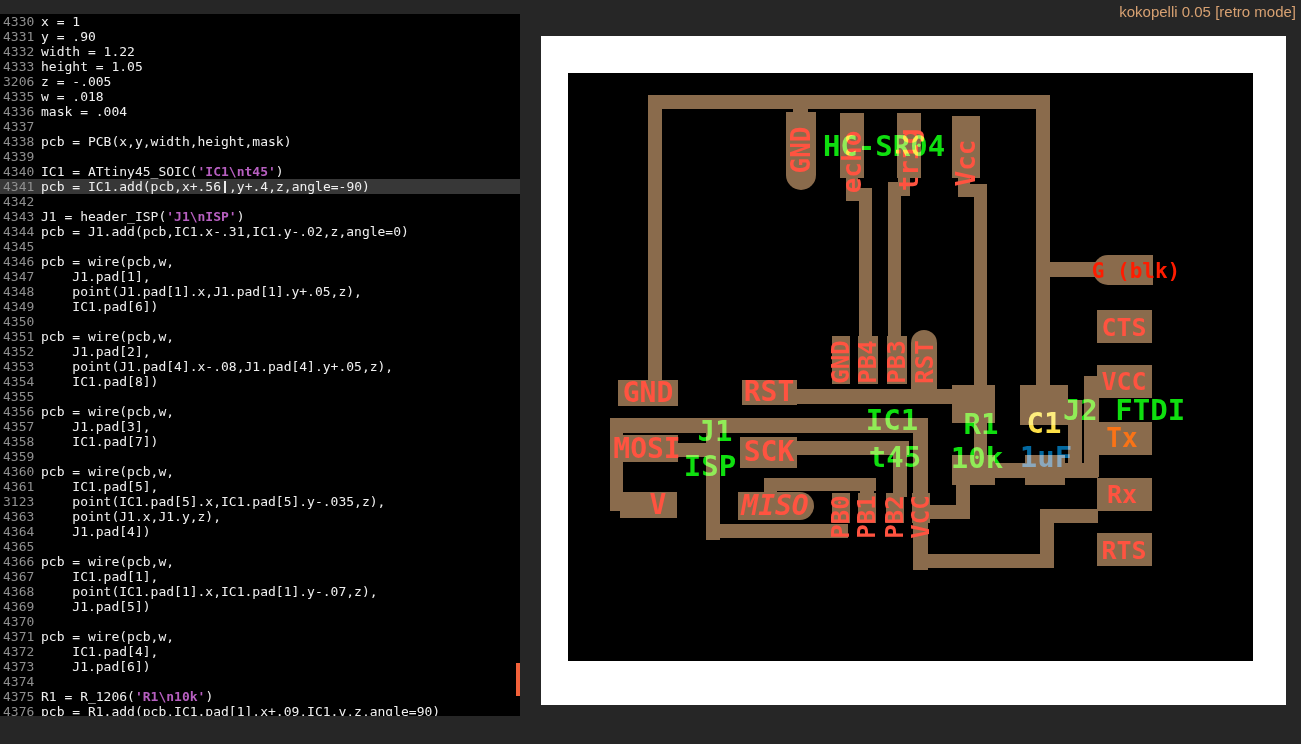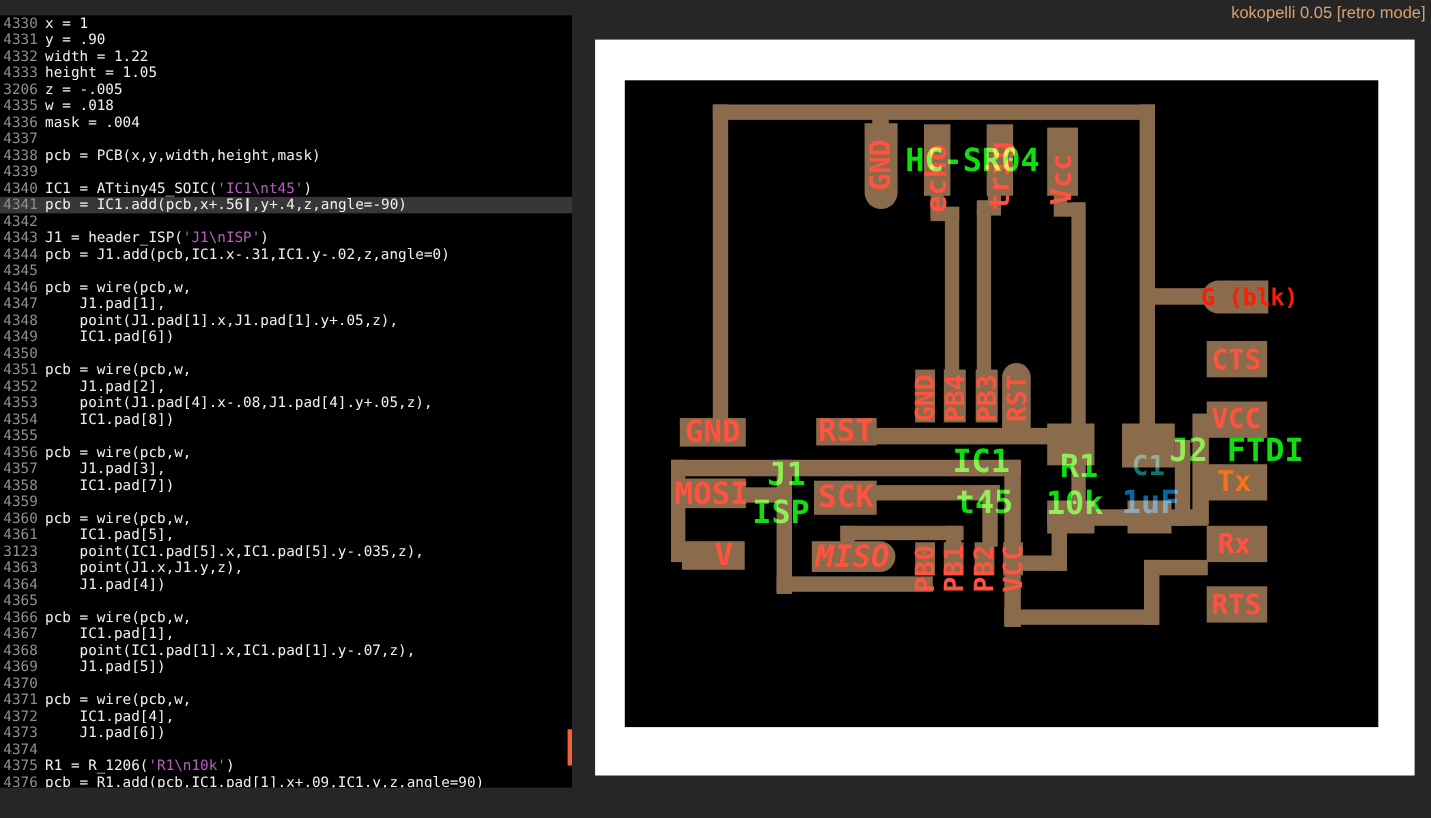--- a/index.html
+++ b/index.html
@@ -6,21 +6,21 @@
   #root{position:relative;width:1301px;height:652px;font-family:"DejaVu Sans Mono",monospace;}
   
   #title{position:absolute;top:3px;right:5px;font-family:"Liberation Sans",sans-serif;
          font-size:15px;color:#d7a172;}
   
   #editor{position:absolute;left:0;top:14px;width:520px;height:702px;background:#000;overflow:hidden;}
   .row{position:relative;height:15px;line-height:15px;white-space:pre;font-size:13px;}
   .row.hl{background:#373737;}
   .gutter{display:inline-block;width:34px;padding-left:3px;color:#8f8f8f;}
   .code{color:#f0f0f0;margin-left:4px;}
-  .str{color:#b75fc0;}
+  .str{color:#b75fc0;font-weight:bold;}
   .cursor{display:inline-block;width:2px;height:12px;background:#ededed;vertical-align:-2px;margin:0 3px;}
   #scrollmark{position:absolute;left:516px;top:663px;width:4px;height:33px;background:#f2613a;}
   
   #canvas{position:absolute;left:541px;top:36px;width:745px;height:669px;background:#ffffff;}
   #board{position:absolute;left:27px;top:37px;width:685px;height:588px;background:#000;overflow:hidden;}
   .trace,.pad{position:absolute;background:var(--copper);}
   .plabel{position:absolute;font-weight:bold;white-space:nowrap;line-height:1;
           transform:translate(-50%,-50%);}
   .plabel.rot{transform:translate(-50%,-50%) rotate(-90deg);}
   .plabel.green{mix-blend-mode:screen;}
@@ -174,18 +174,18 @@
         <div class="plabel rot" style="left: 299px; top: 444px; font-size: 24px; color: rgb(255, 83, 64);">PB1</div>
         <div class="plabel rot" style="left: 327px; top: 444px; font-size: 24px; color: rgb(255, 83, 64);">PB2</div>
         <div class="plabel rot" style="left: 353px; top: 444px; font-size: 24px; color: rgb(255, 83, 64);">VCC</div>
         <div class="plabel green" style="left: 316px; top: 73px; font-size: 29px; color: rgb(15, 223, 15);">HC-SR04</div>
         <div class="plabel green" style="left: 147px; top: 358px; font-size: 29px; color: rgb(15, 223, 15);">J1</div>
         <div class="plabel green" style="left: 142px; top: 393px; font-size: 29px; color: rgb(15, 223, 15);">ISP</div>
         <div class="plabel green" style="left: 324px; top: 347px; font-size: 29px; color: rgb(15, 223, 15);">IC1</div>
         <div class="plabel green" style="left: 327px; top: 384px; font-size: 29px; color: rgb(15, 223, 15);">t45</div>
         <div class="plabel green" style="left: 413px; top: 351px; font-size: 29px; color: rgb(15, 223, 15);">R1</div>
         <div class="plabel green" style="left: 409px; top: 385px; font-size: 29px; color: rgb(15, 223, 15);">10k</div>
-        <div class="plabel green" style="left: 476px; top: 350px; font-size: 25px; color: #0f766e;">C1</div>
+        <div class="plabel green" style="left: 476px; top: 350px; font-size: 29px; color: #fde047;">C1</div>
         <div class="plabel green" style="left: 478px; top: 384px; font-size: 29px; color: #0369a1;">1uF</div>
         <div class="plabel green" style="left: 556px; top: 337px; font-size: 29px; color: rgb(15, 223, 15);">J2 FTDI</div>
       </div>
   </div>
 </div>
 
 </body></html>

